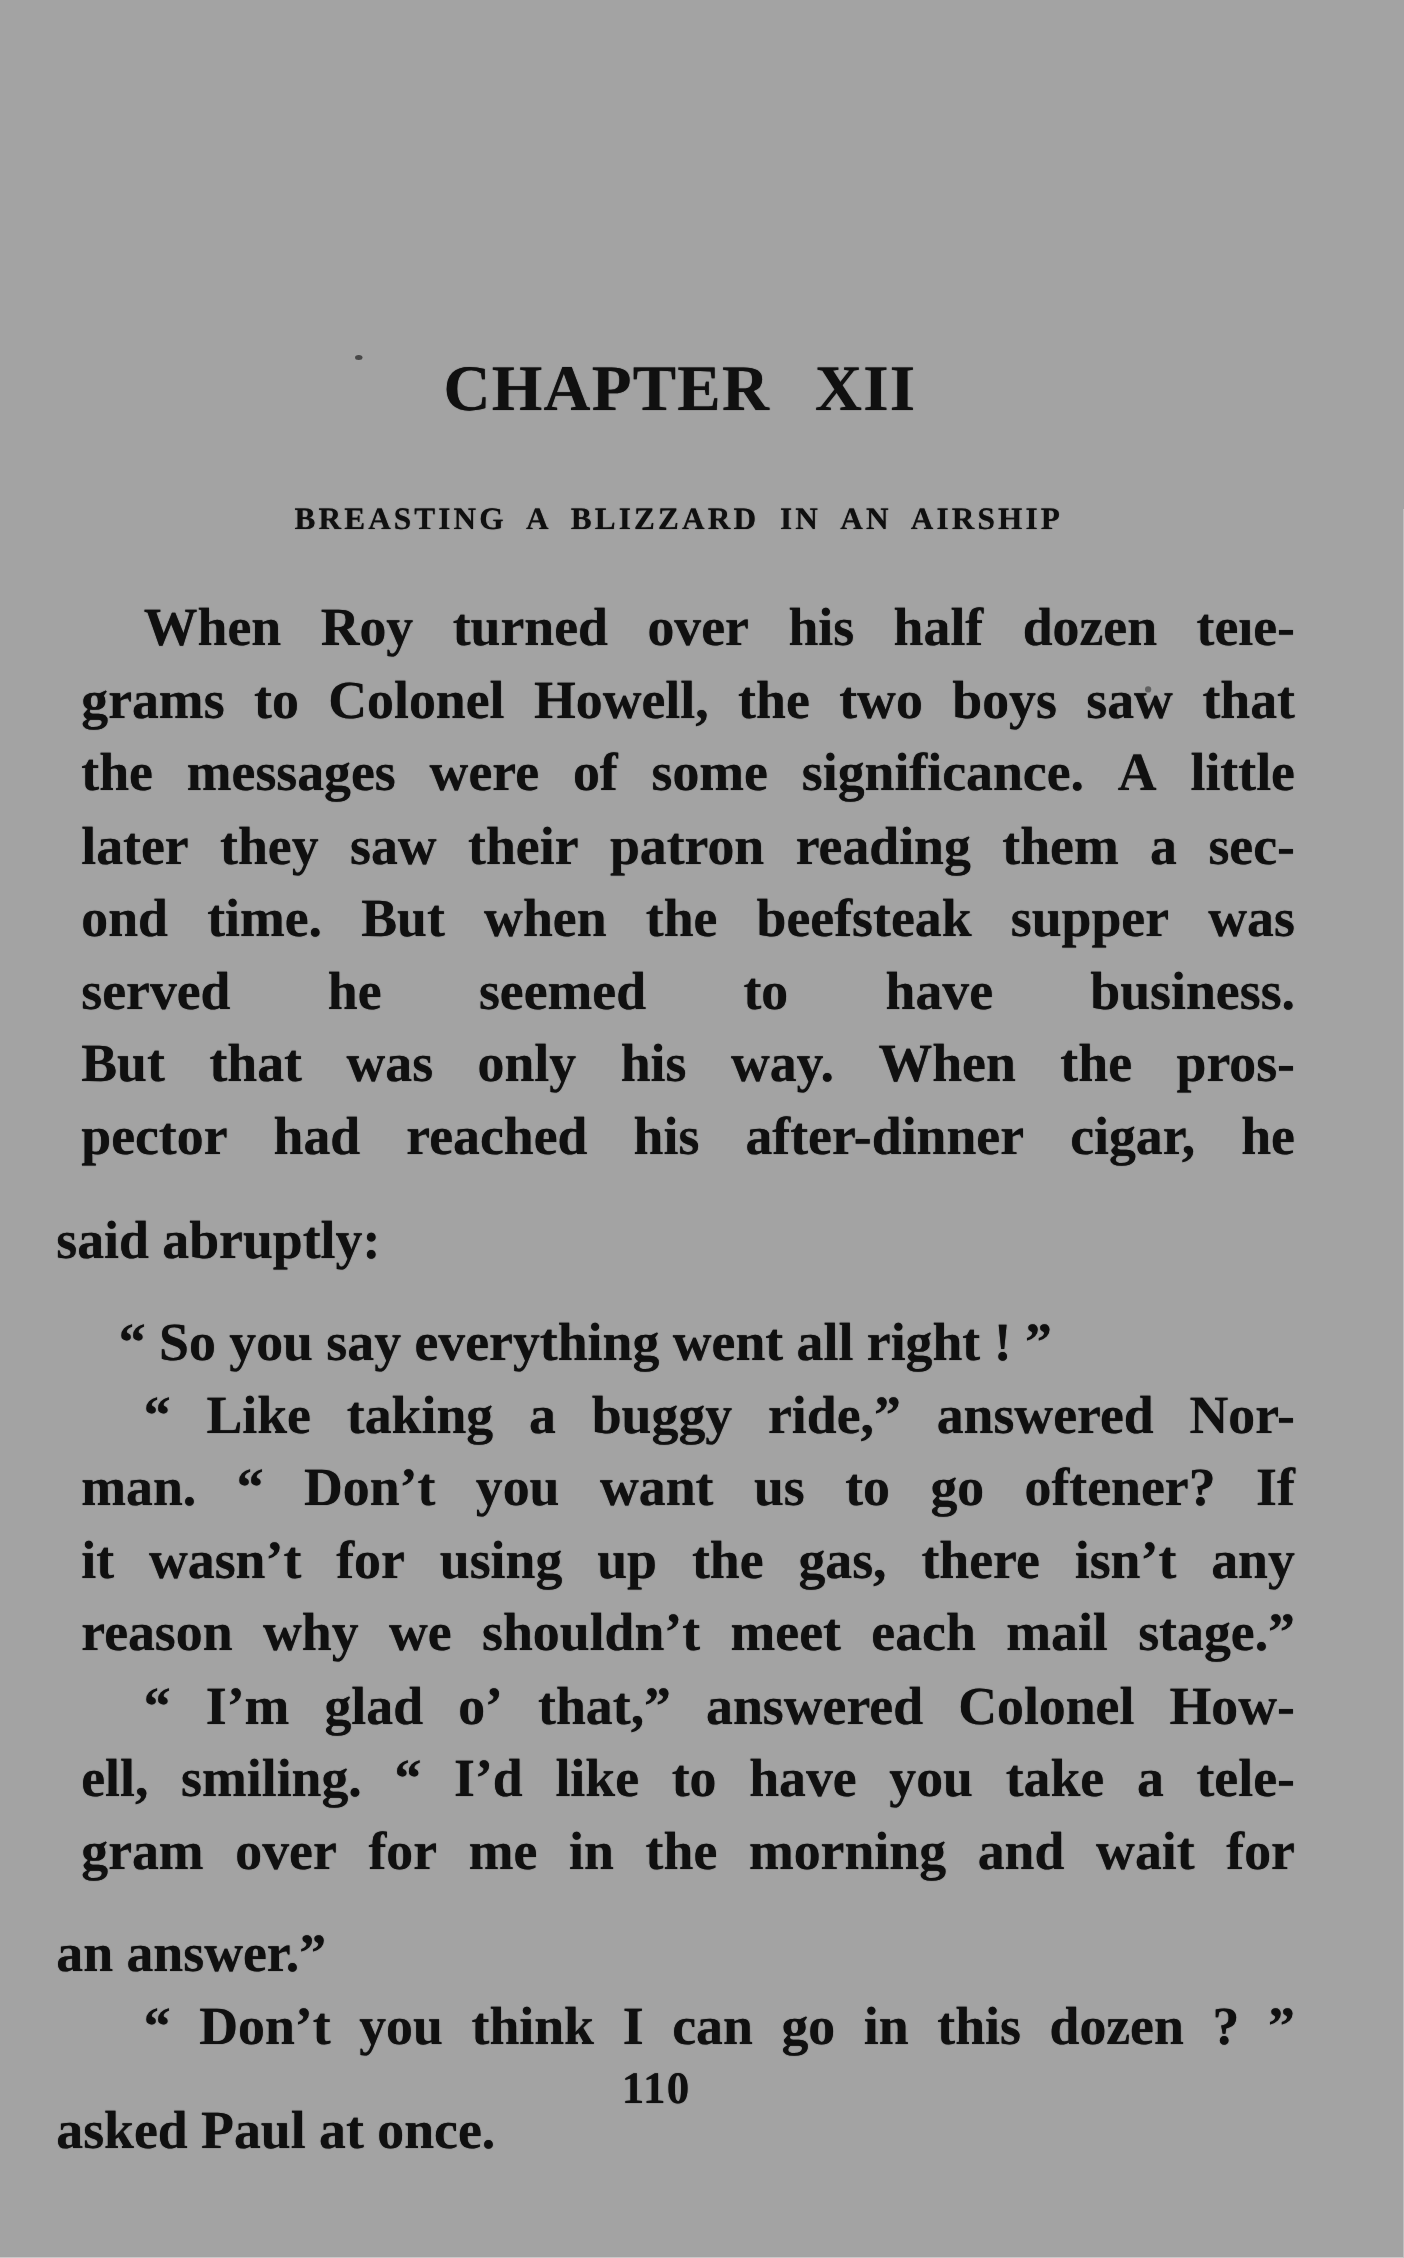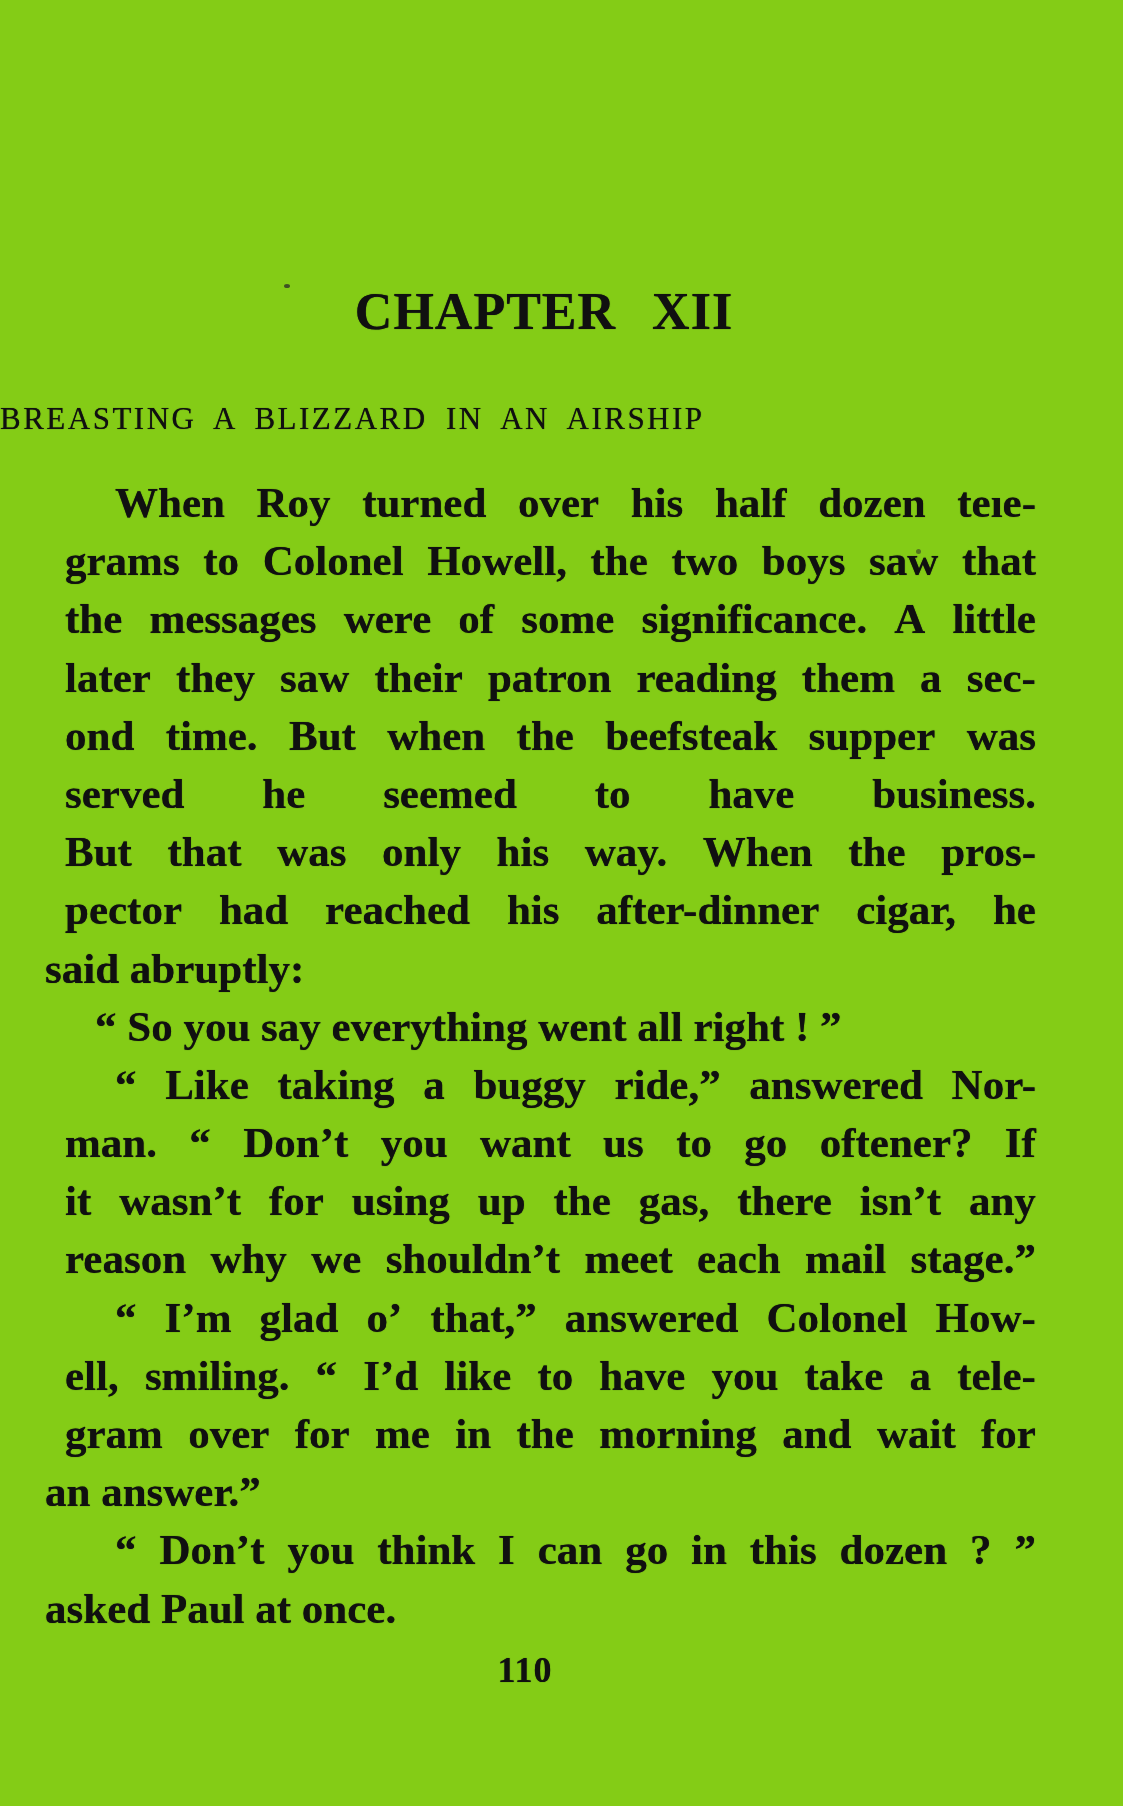--- a/index.html
+++ b/index.html
@@ -1,44 +1,44 @@
 <!DOCTYPE html>
 <html><head>
 <meta charset="utf-8">
 <style>
   html,body{margin:0;padding:0;background:#e8e8e8;}
   #sheet{
     position:relative;
     width:1123px;height:1806px;
-    background:#84cc16;
+    background:#a3a3a3;
     overflow:hidden;
     font-family:"Liberation Serif","DejaVu Serif",serif;
     color:#101010;
   }
   .ink{ text-shadow:0 0 0.8px rgba(16,16,16,0.85); }
 
   .chapter-title{
     position:absolute; top:283px; left:0; width:1088px;
     text-align:center;
     font-weight:700; font-size:52px; line-height:1.1;
     letter-spacing:1px; word-spacing:22px;
   }
   .chapter-subtitle{
     position:absolute; top:402px; left:0; width:1086px;
-    text-align:left;
-    font-weight:400; font-size:31px; line-height:1.1;
+    text-align:center;
+    font-weight:700; font-size:25px; line-height:1.1;
     letter-spacing:2.5px; word-spacing:8px;
   }
   .body-text{
     position:absolute; left:45px; top:474px; width:991px;
     font-weight:700; font-size:43px; line-height:58.2px;
   }
   .line{ height:58.2px; }
   .line.justify{ display:flex; justify-content:space-between;margin-left:20px; }
-  .line.plain{ white-space:pre; }
+  .line.plain{ white-space:pre;margin-top:24px; }
   .line.indent{ padding-left:50px; }
   .line .w{ white-space:pre; }
 
   .page-number{
     position:absolute; top:1649px; left:0; width:1050px;
     text-align:center;
     font-weight:700; font-size:36px; letter-spacing:1px;
   }
   .artifact{ position:absolute; border-radius:50%; background:#2a2a2a; }
   .artifact.a1{ left:284px; top:284px; width:6px; height:4px; opacity:.75; }

